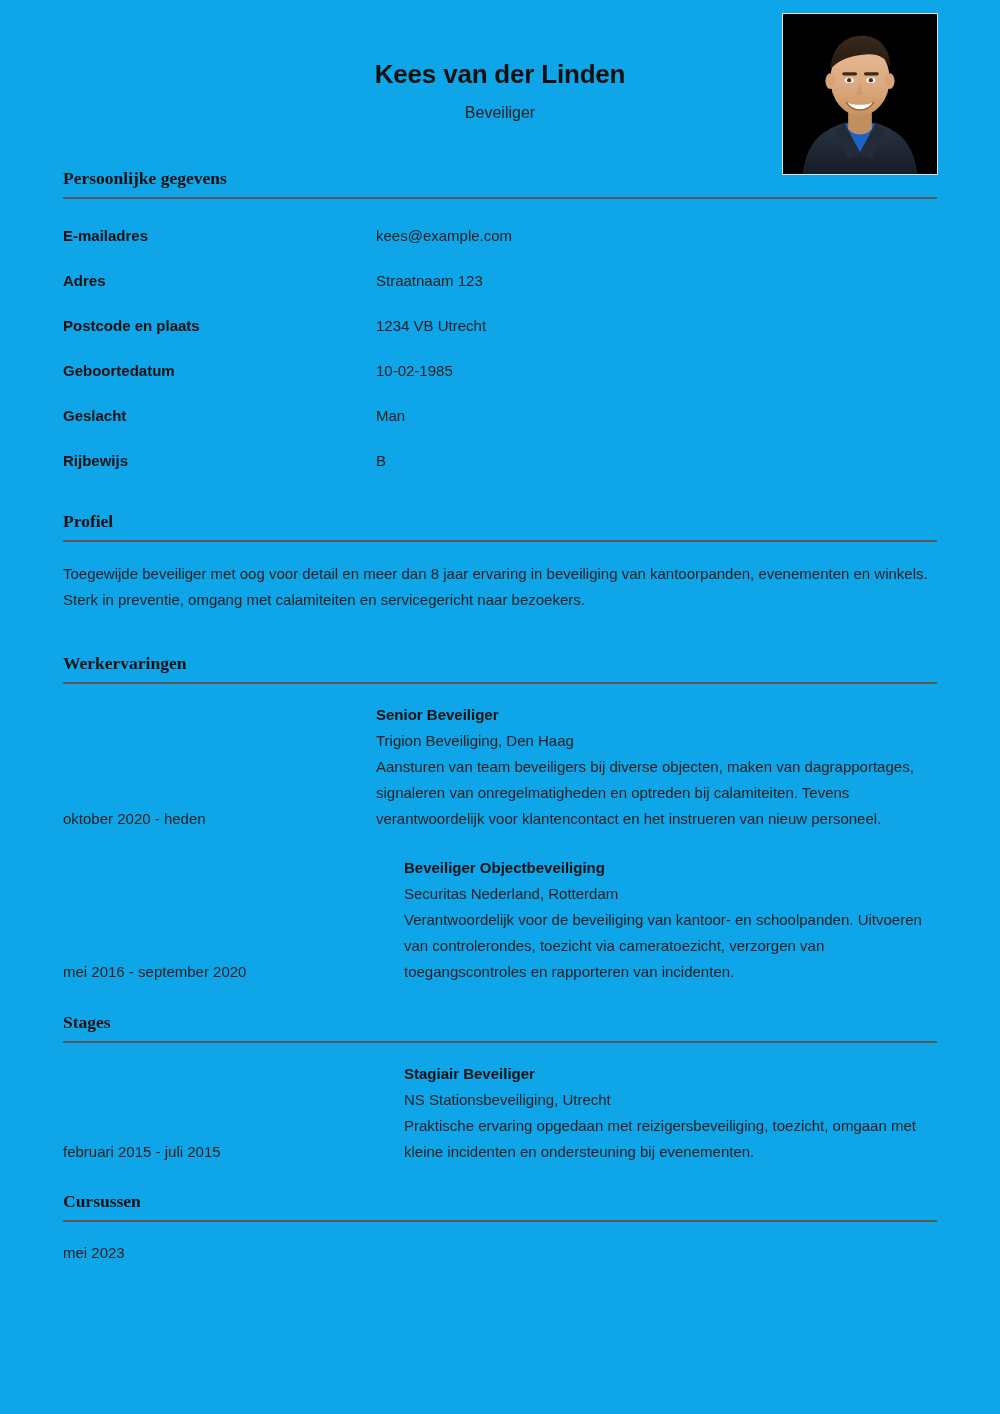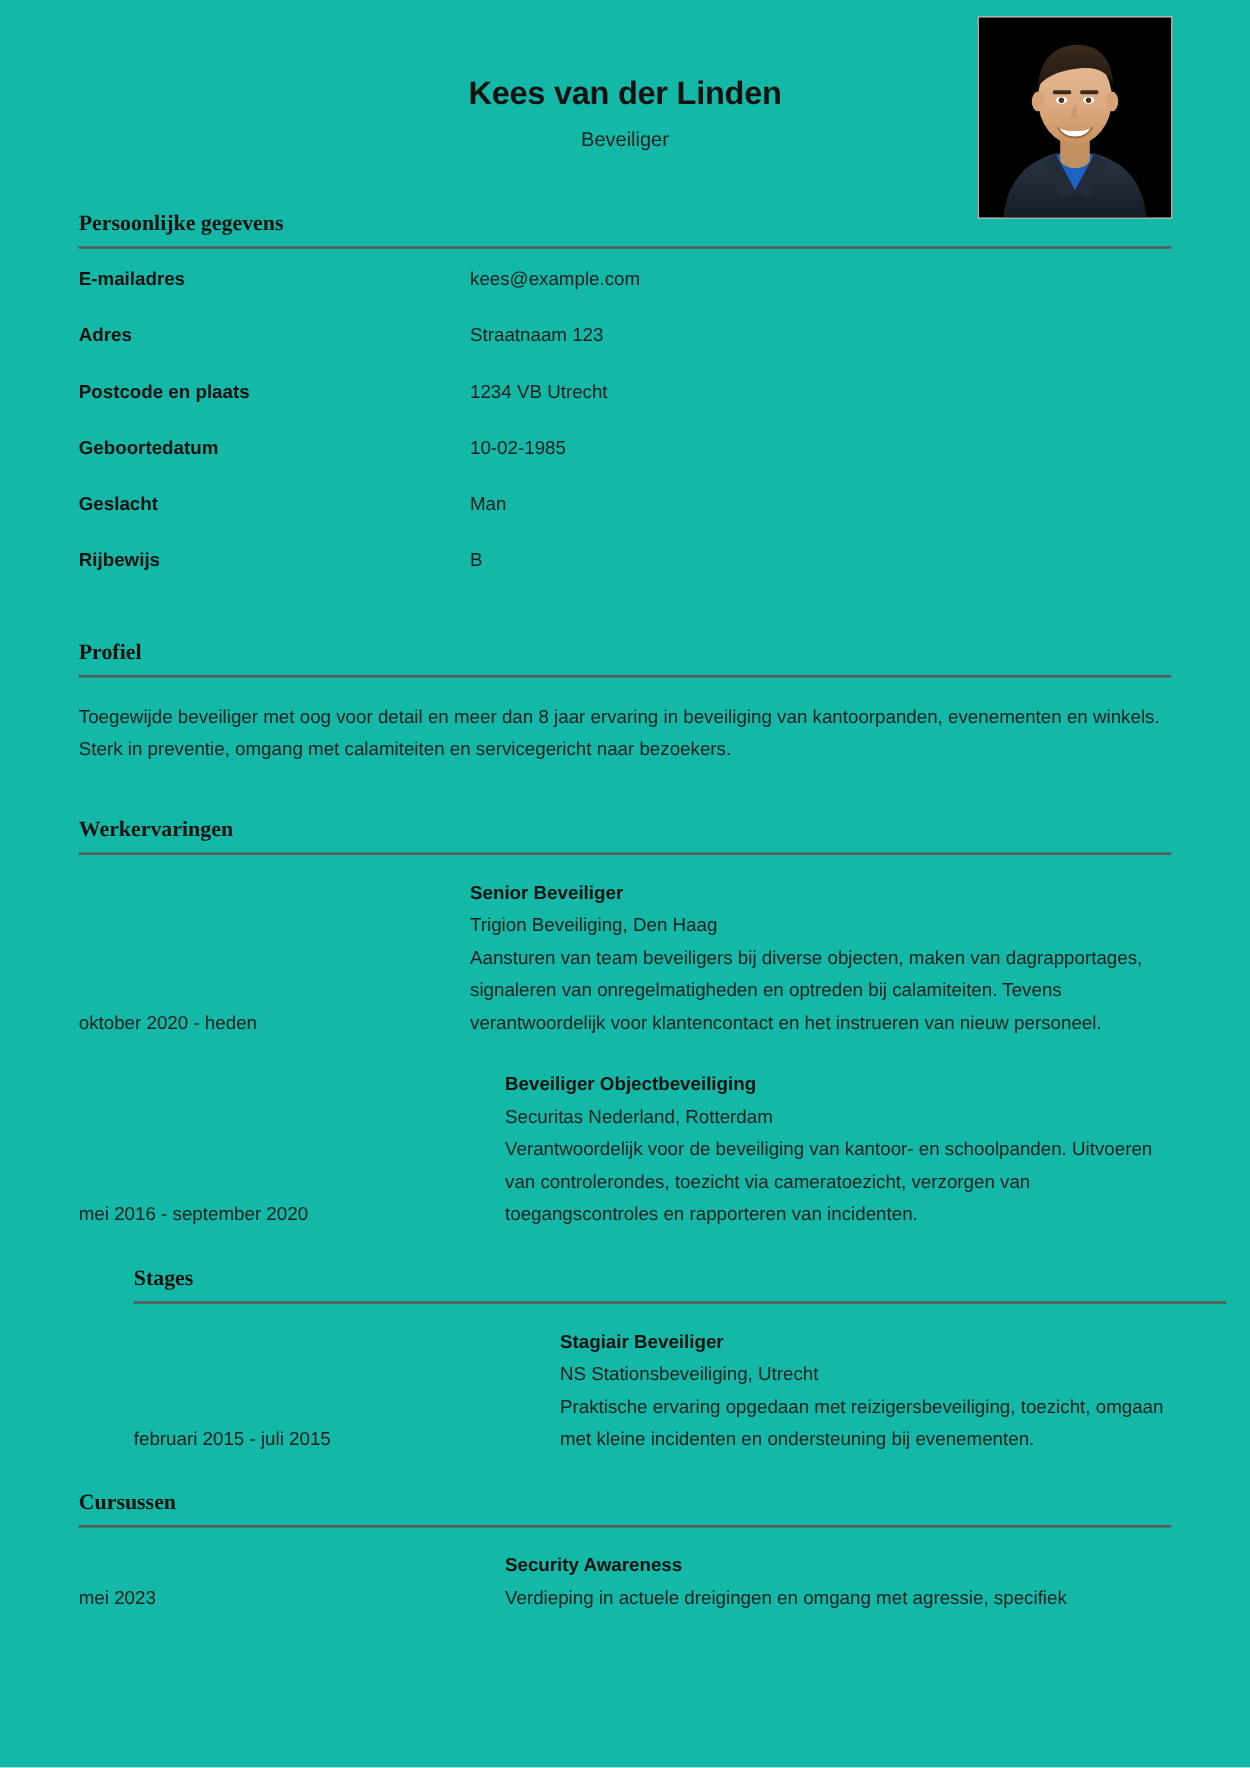--- a/index.html
+++ b/index.html
@@ -11,21 +11,21 @@
     width: 1000px;
     height: 1414px;
     font-family: "Liberation Sans", "DejaVu Sans", sans-serif;
     color: #1a1a1a;
     overflow: hidden;
     position: relative;
   }
   .page {
     width: 1000px;
     height: 1414px;
-    background: #14b8a6;
+    background: #0ea5e9;
     position: relative;
     box-sizing: border-box;
     padding: 0 63px;
   }
 
   
   .header {
     position: relative;
     height: 160px;
   }
@@ -76,21 +76,21 @@
     height: 2px;
     background: #595959;
     width: 874px;
     margin-bottom: 4px;
   }
 
   
   .details { margin-top: 14px; }
   .detail-row {
     display: flex;
-    align-items: flex-start;
+    align-items: center;
     height: 45px;
   }
   .detail-label {
     width: 313px;
     flex: 0 0 313px;
     font-size: 15px;
     font-weight: bold;
     color: #111111;
     line-height: 22px;
   }
@@ -138,21 +138,21 @@
     line-height: 26px;
   }
   .entry-desc {
     font-size: 15px;
     color: #1f1f1f;
     line-height: 26px;
   }
 
   .sec-profiel { margin-top: 26px; }
   .sec-werk { margin-top: 38px; }
-  .sec-stages { margin-top: 25px; margin-left: 44px; }
+  .sec-stages { margin-top: 25px; }
   .sec-cursussen { margin-top: 24px; }
 </style>
 </head>
 <body>
 
 <div class="page">
 
   <div class="header">
     <div class="header-text">
       <h1 class="cv-name">Kees van der Linden</h1>
@@ -296,22 +296,18 @@
     </div>
   </div>
 
   <div class="section sec-cursussen">
     <div class="section-title">Cursussen</div>
     <div class="rule"></div>
     <div class="entries">
 
       <div class="entry">
         <div class="entry-period">mei 2023</div>
-        <div class="entry-body">
-          <div class="entry-role">Security Awareness</div>
-          <div class="entry-desc">Verdieping in actuele dreigingen en omgang met agressie, specifiek</div>
-        </div>
       </div>
 
     </div>
   </div>
 
 </div>
 
 </body></html>

